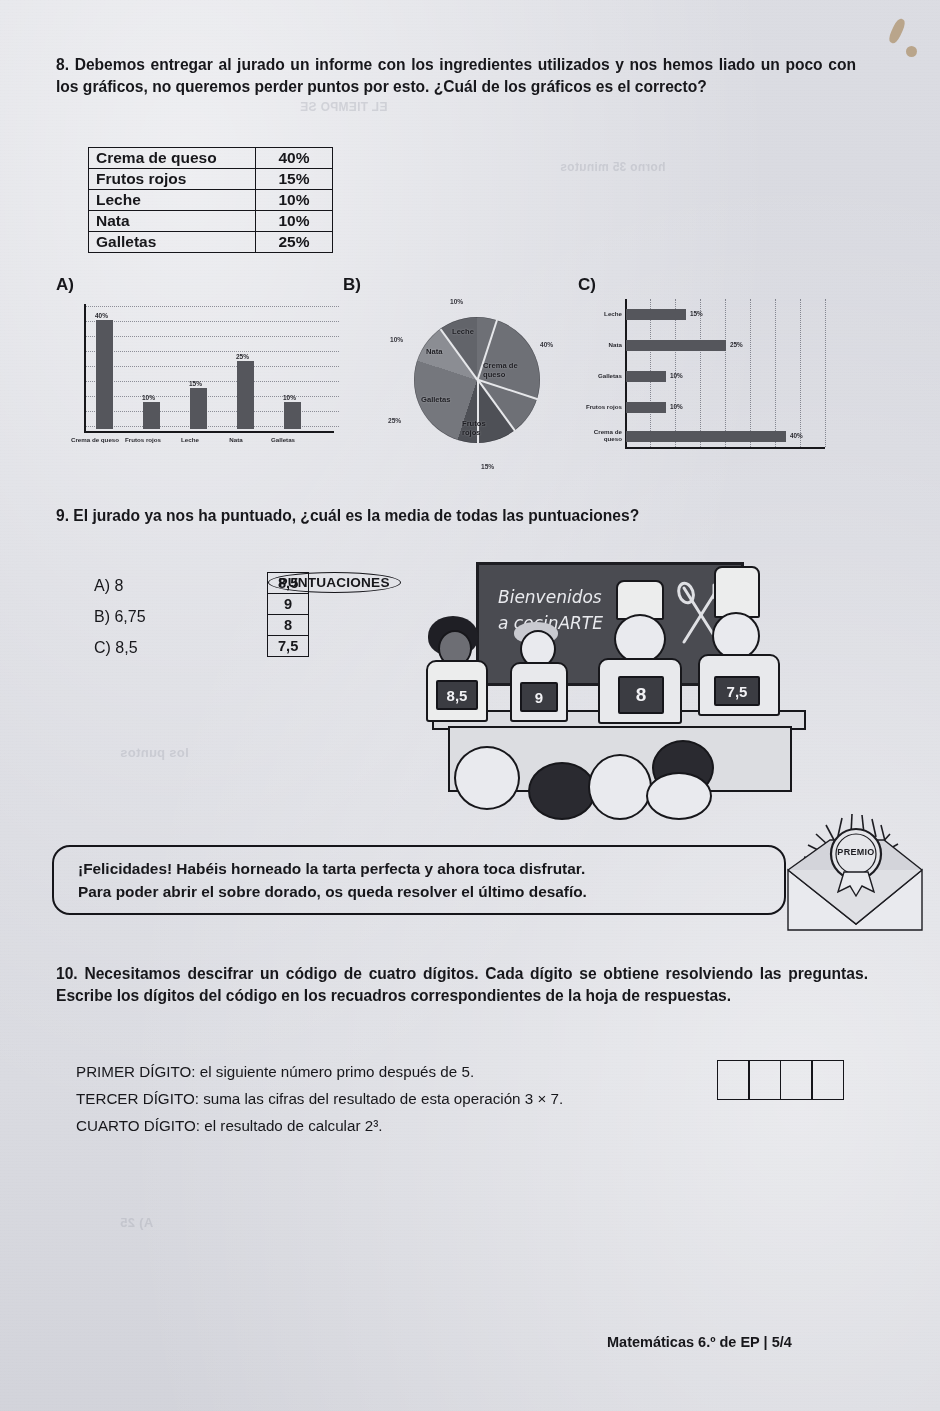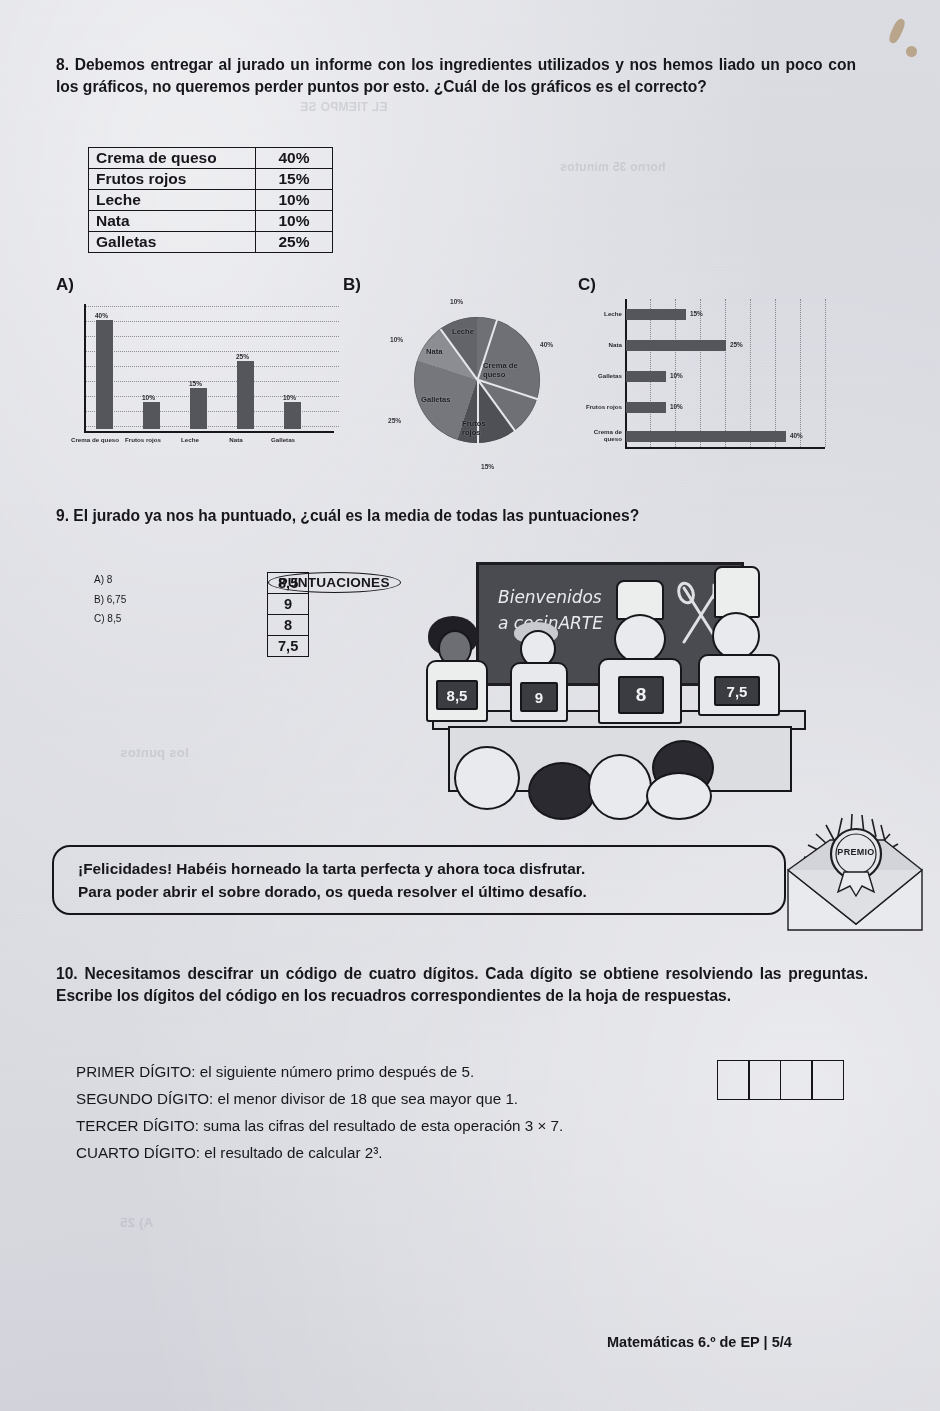--- a/index.html
+++ b/index.html
@@ -68,21 +68,21 @@
   
   .axisVC{position:absolute;left:47px;top:2px;width:1.6px;height:148px;background:#17171b;}
   .axisHC{position:absolute;left:47px;top:150px;width:200px;height:1.7px;background:#17171b;}
   .gridC{position:absolute;top:2px;width:0;border-left:1px dotted #6f717c;height:148px;opacity:.8;}
   .hbar{position:absolute;left:48px;background:#55565c;height:11px;}
   .hlab{position:absolute;font-size:6.2px;font-weight:700;color:#2a2a30;
         text-align:right;width:44px;line-height:1.15;}
   .hpct{position:absolute;font-size:6.4px;font-weight:700;color:#2a2a30;}
 
   
-  .opt{font-size:10px;line-height:1.95;}
+  .opt{font-size:16px;line-height:1.95;}
   #puntuaciones td{border:1.4px solid #15151a;text-align:center;font-size:14.6px;
                    padding:2px 10px;}
   #puntuaciones td.head{font-weight:700;font-size:13.6px;letter-spacing:.2px;}
 
   
   .illu{position:absolute;}
   .board{position:absolute;background:#4a4b51;border:3px solid #1d1d22;}
   .boardtxt{position:absolute;color:#e9eaee;font-family:"DejaVu Sans", sans-serif;
             font-size:17px;line-height:1.35;font-style:italic;}
   .card{position:absolute;background:#3b3c42;border:2px solid #15151a;border-radius:2px;
@@ -369,23 +369,20 @@
 <div class="abs qtext" style="left:56px;top:963px;width:812px;">
   <span>10.</span>
   <span>Necesitamos descifrar un código de cuatro dígitos. Cada dígito se obtiene resolviendo las preguntas. Escribe los dígitos del código en los recuadros correspondientes de la hoja de respuestas.</span>
 </div>
 
 <div class="abs" style="left:76px;top:1058px;width:650px;font-size:15.2px;line-height:1.78;">
   <div>
     <span>PRIMER DÍGITO:</span><span> el siguiente número primo después de 5.</span>
   </div>
   <div>
-    <span>SEGUNDO DÍGITO:</span><span> el menor divisor de 18 que sea mayor que 1.</span>
-  </div>
-  <div>
     <span>TERCER DÍGITO:</span><span> suma las cifras del resultado de esta operación 3 × 7.</span>
   </div>
   <div>
     <span>CUARTO DÍGITO:</span><span> el resultado de calcular 2³.</span>
   </div>
 </div>
 
 <div class="codebox abs" style="left:719px;top:1060px;">
   <div></div>
   <div></div>

